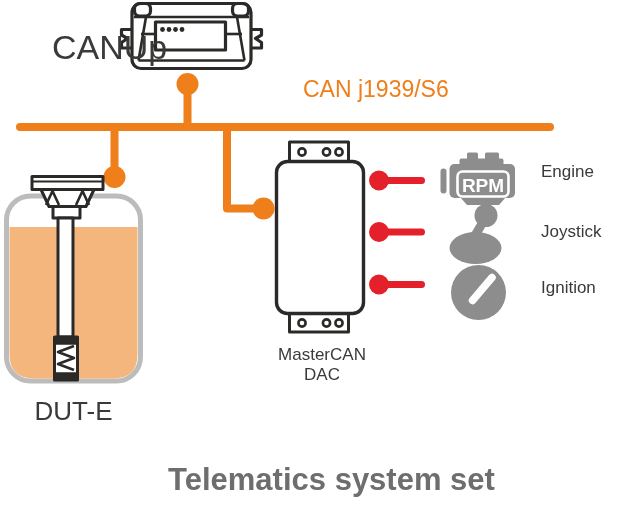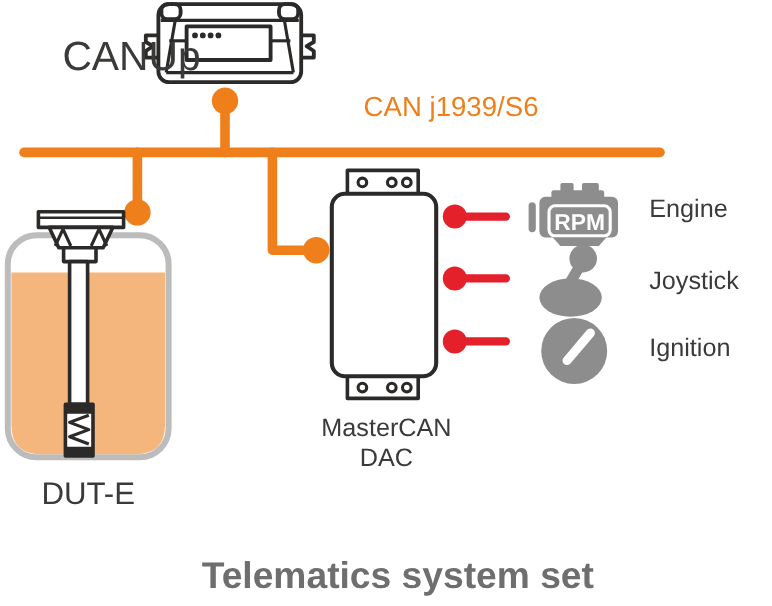--- a/index.html
+++ b/index.html
@@ -12,21 +12,21 @@
     --label_dark:#3A3A39;
     --title_gray:#6F6E6E;
   }
   html,body{margin:0;padding:0;background:#fff;}
   .stage{
     position:relative;width:643px;height:505px;background:#fff;
     font-family:"Liberation Sans", sans-serif;overflow:hidden;
   }
   .layer{position:absolute;left:0;top:0;}
   .label{
-    position:absolute;color:var(--label_dark);font-size:21px;
+    position:absolute;color:var(--label_dark);font-size:17px;
     white-space:nowrap;line-height:1.1;
   }
   .label.orange{color:var(--accent_orange);font-size:23px;}
   .label.center{text-align:center;white-space:normal;}
   .title{
     position:absolute;left:0;top:462px;width:643px;text-align:center;
     font-size:31px;font-weight:700;color:var(--title_gray);padding-left:10px;
   }
   .ml-line{display:block;}
 </style>

